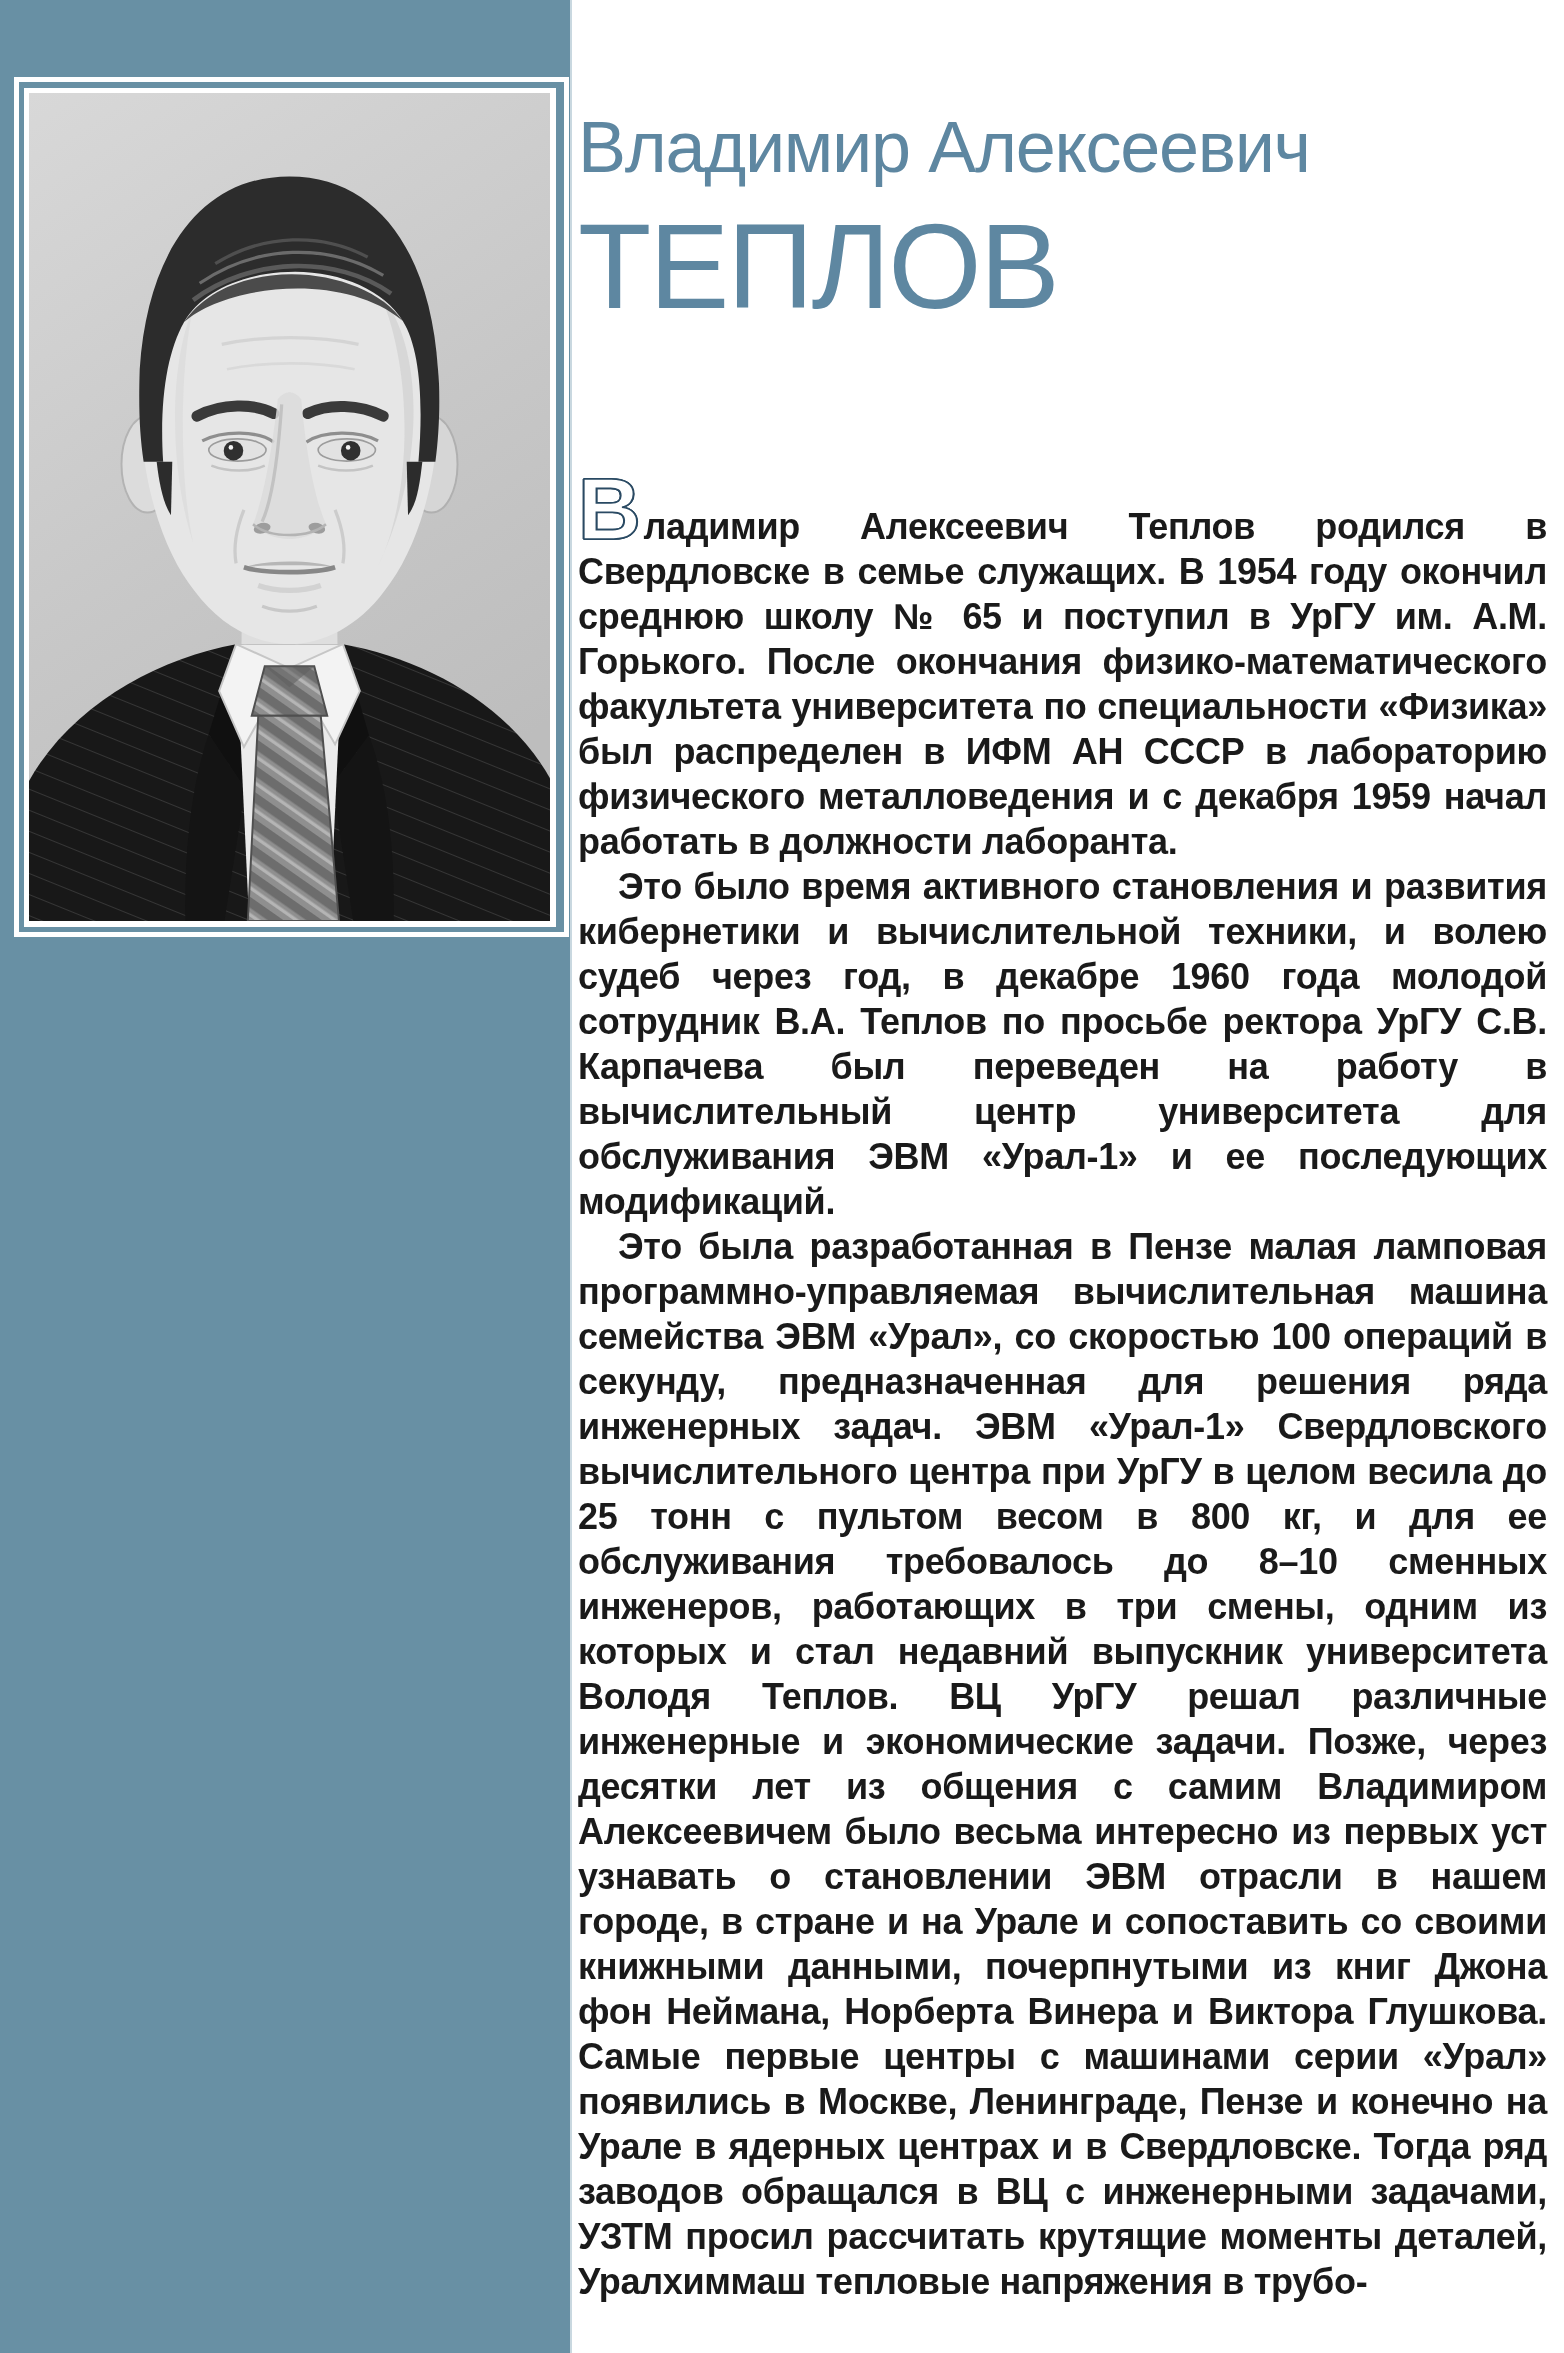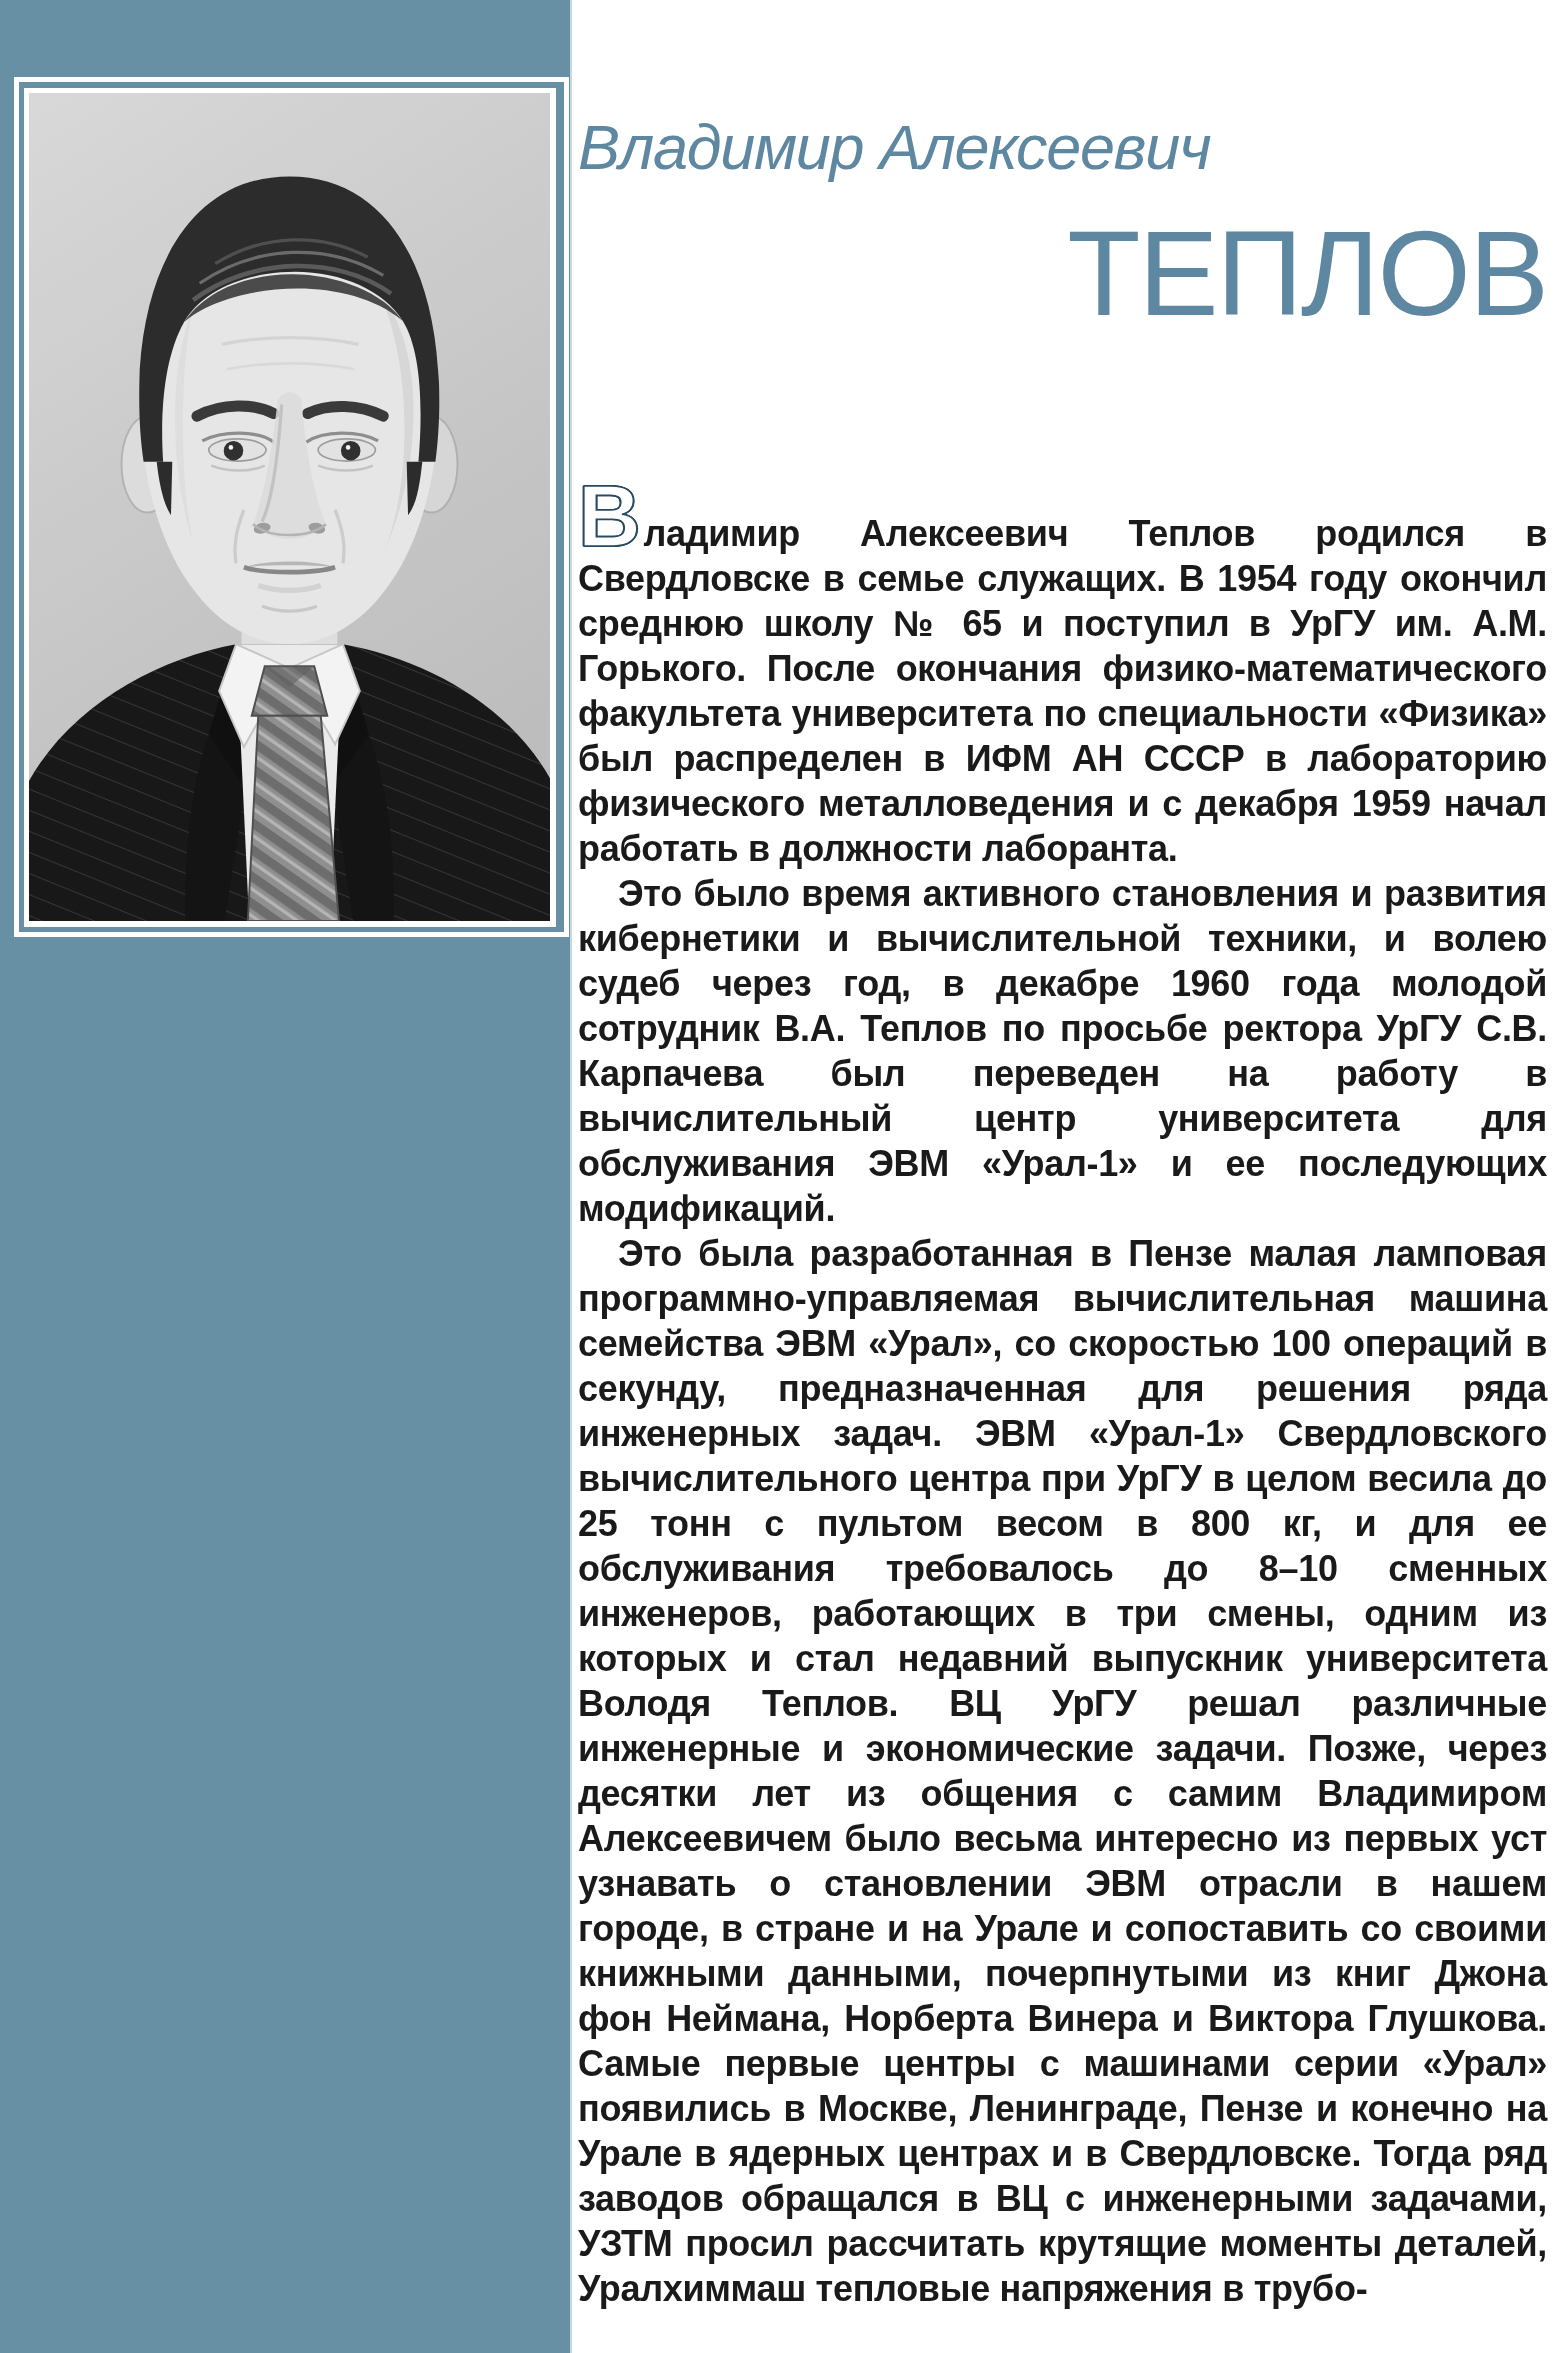--- a/index.html
+++ b/index.html
@@ -34,34 +34,32 @@
   .photo-matte svg { display: block; width: 521px; height: 828px; }
 
   
   .content {
     position: absolute; left: 578px; top: 0;
     width: 969px;
   }
   .title-block { margin-top: 98px; }
   .title-line1 {
     display: block;
-    font-size: 63px; line-height: 99px;
+    font-size: 72px; line-height: 99px;
     font-weight: 400; letter-spacing: -1.3px;
     color: var(--title-color, #5e87a1);
     white-space: nowrap;
-    font-style: italic;
   }
   .title-line2 {
     display: block;
-    margin-top: 11px;
+    margin-top: 4px;
     font-size: 120px; line-height: 130px;
     font-weight: 400; letter-spacing: -2px;
     color: var(--title-color, #5e87a1);
     white-space: nowrap;
-    text-align: right;
   }
 
   .article {
     margin-top: 173px;
     color: var(--text-color, #1a1a1a);
     font-size: 36px; line-height: 45px;
     letter-spacing: -0.3px;
     text-align: justify;
   }
   .article p { margin: 0; font-weight: bold; }

